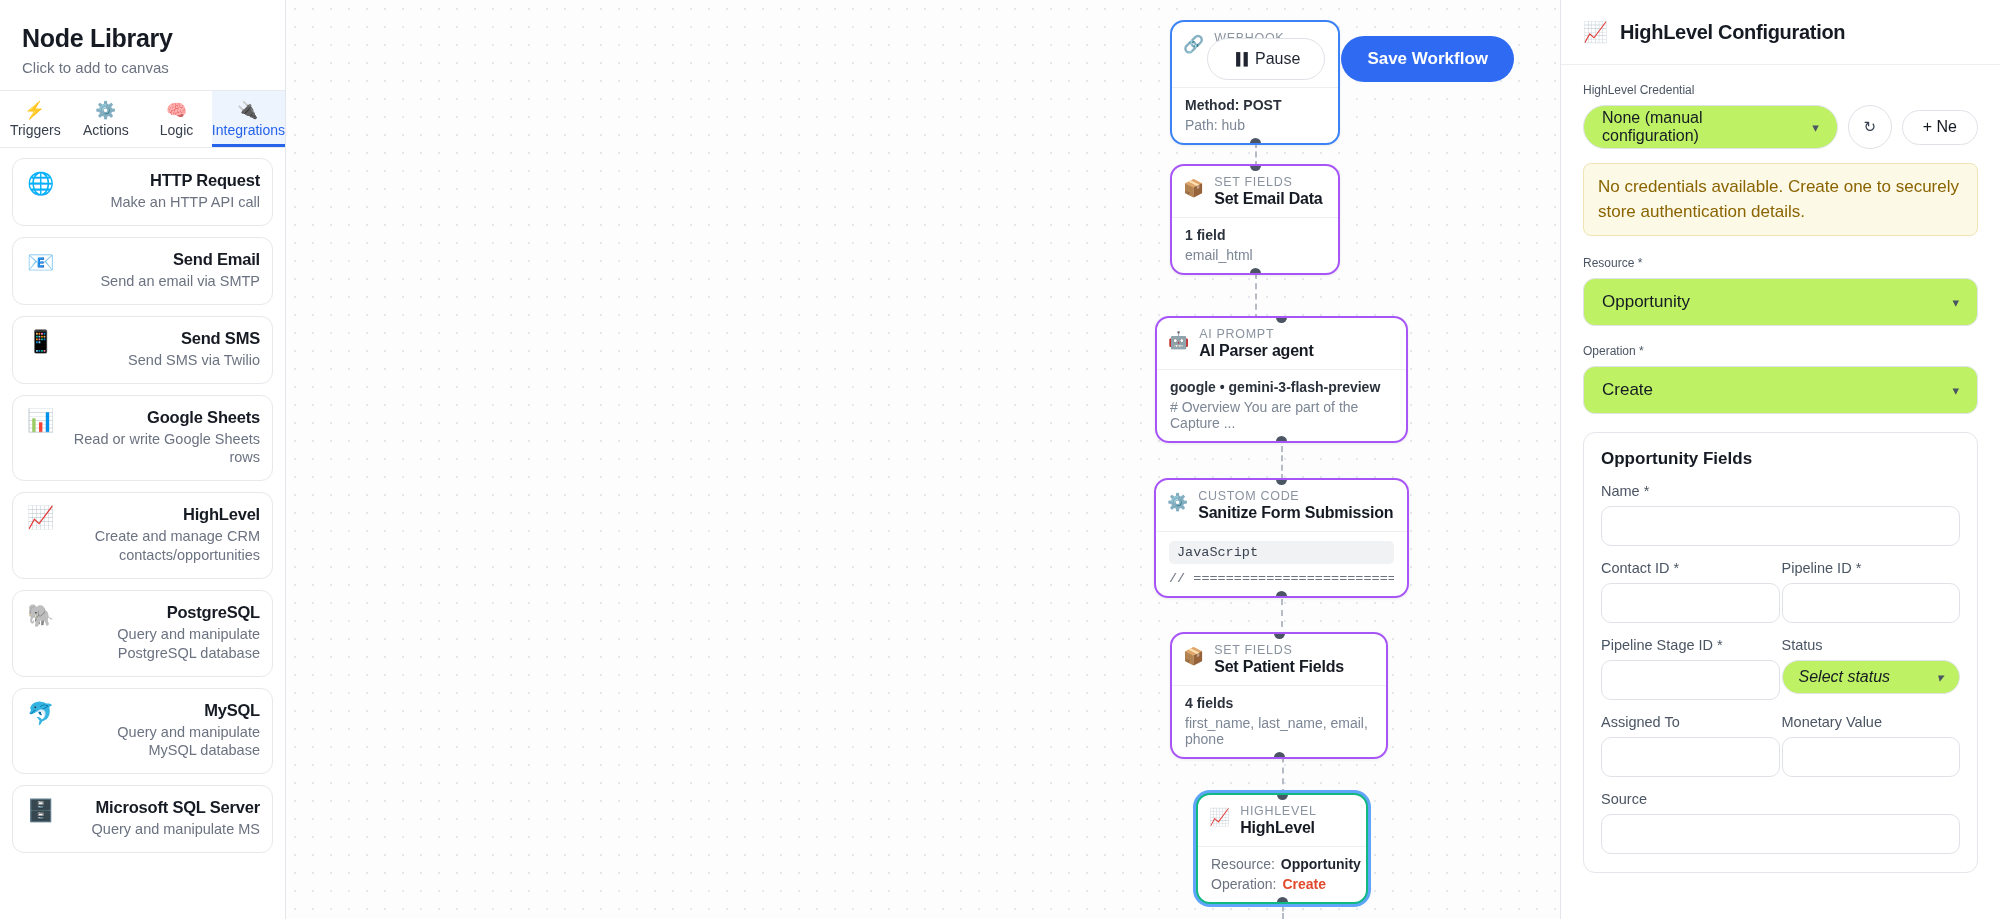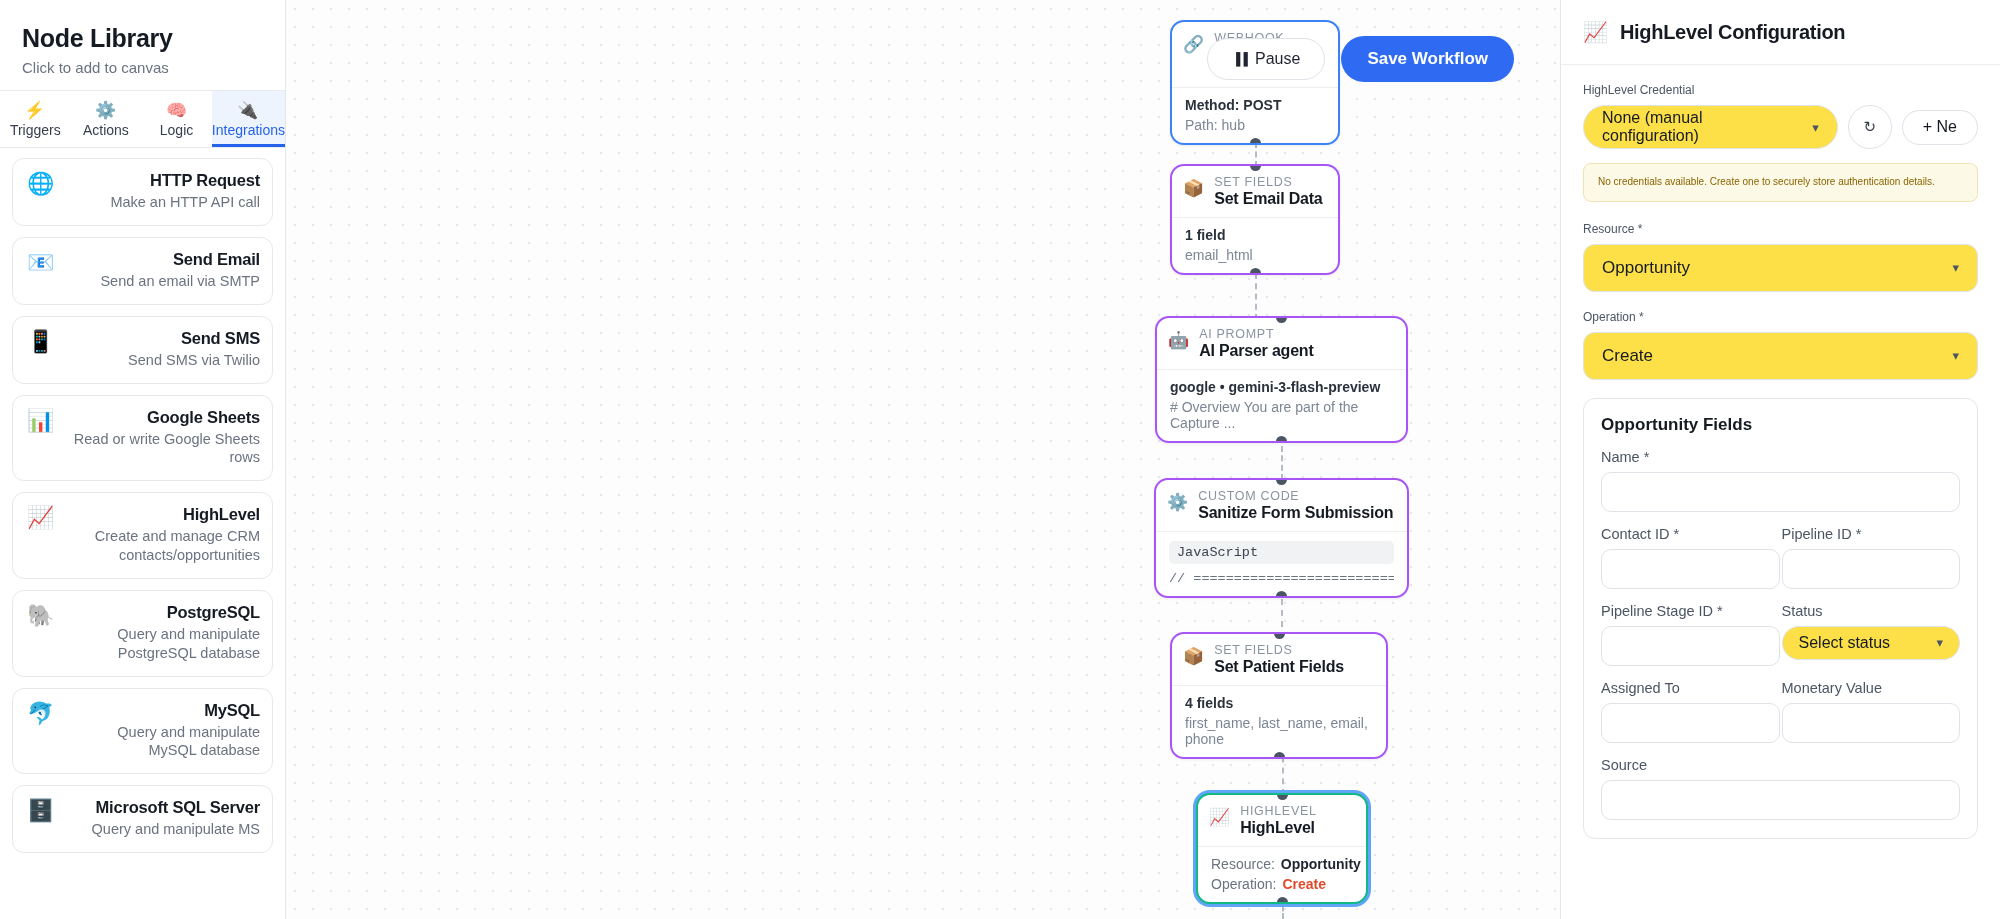--- a/index.html
+++ b/index.html
@@ -132,59 +132,59 @@
     padding: 20px 22px; border-bottom: 1px solid #eceef1;
   }
   .panel-head .ph-ico { font-size: 20px; }
   .panel-head .ph-title { font-size: 20px; font-weight: bold; color: #151a23; letter-spacing: -0.3px; }
   .panel-body { padding: 18px 22px 0 22px; flex: 1; overflow: hidden; }
 
   .flabel { font-size: 12px; color: #4b5563; margin-bottom: 8px; }
   .cred-row { display: flex; gap: 10px; align-items: center; margin-bottom: 14px; }
   .select, .input {
     border: 1px solid #dfe2e7; border-radius: 999px;
-    height: 44px; background: #fde047; font-size: 16px; color: #151a23;
+    height: 44px; background: #bef264; font-size: 16px; color: #151a23;
     padding: 0 18px; display: flex; align-items: center;
     justify-content: space-between; width: 100%;
     font-family: "Liberation Sans", sans-serif;
   }
   .select .chev { color: #4b5563; font-size: 13px; margin-left: 10px; }
   .icon-btn {
     flex: 0 0 44px; width: 44px; height: 44px; border-radius: 50%;
     border: 1px solid #dfe2e7; background: #fff; cursor: pointer;
     display: flex; align-items: center; justify-content: center;
     font-size: 15px; color: #374151;
   }
   .new-btn {
     flex: 0 0 auto; height: 35px; border-radius: 999px;
     border: 1px solid #dfe2e7; background: #fff; cursor: pointer;
     padding: 0 20px; font-size: 16px; color: #151a23; white-space: nowrap;
     display: flex; align-items: center;
   }
   .warn {
     background: #fdf9e7; border: 1px solid #f0e4b4; border-radius: 8px;
-    padding: 11px 14px; font-size: 10px; color: #8a6400; line-height: 1.45;
+    padding: 11px 14px; font-size: 17px; color: #8a6400; line-height: 1.45;
     margin-bottom: 20px;
   }
   .field-block { margin-bottom: 18px; }
   .select.big { height: 48px; border-radius: 12px; font-size: 17px; }
   .card {
     border: 1px solid #e3e6ea; border-radius: 12px; padding: 16px 17px 18px 17px;
   }
   .card-title { font-size: 17px; font-weight: bold; color: #151a23; margin-bottom: 14px; }
   .inp {
     border: 1px solid #dfe2e7; border-radius: 10px; height: 40px;
     width: 100%; background: #fff; font-size: 15px; padding: 0 12px;
     font-family: "Liberation Sans", sans-serif; color: #151a23;
   }
   .sublabel { font-size: 14.5px; color: #4b5563; margin-bottom: 7px; }
   .two-col { display: flex; gap: 2px; }
   .two-col > div { flex: 1; min-width: 0; }
   .mb14 { margin-bottom: 14px; }
-  .select.sm { height: 25px; border-radius: 999px; font-size: 16px; padding: 16px 16px; }
+  .select.sm { height: 25px; border-radius: 999px; font-size: 16px; padding: 16px 16px; font-style: italic; }
 </style>
 </head>
 <body>
 
 <div class="app">
 
   <aside class="sidebar">
     <div class="sidebar-header">
       <div class="sidebar-title">Node Library</div>
       <div class="sidebar-sub">Click to add to canvas</div>

